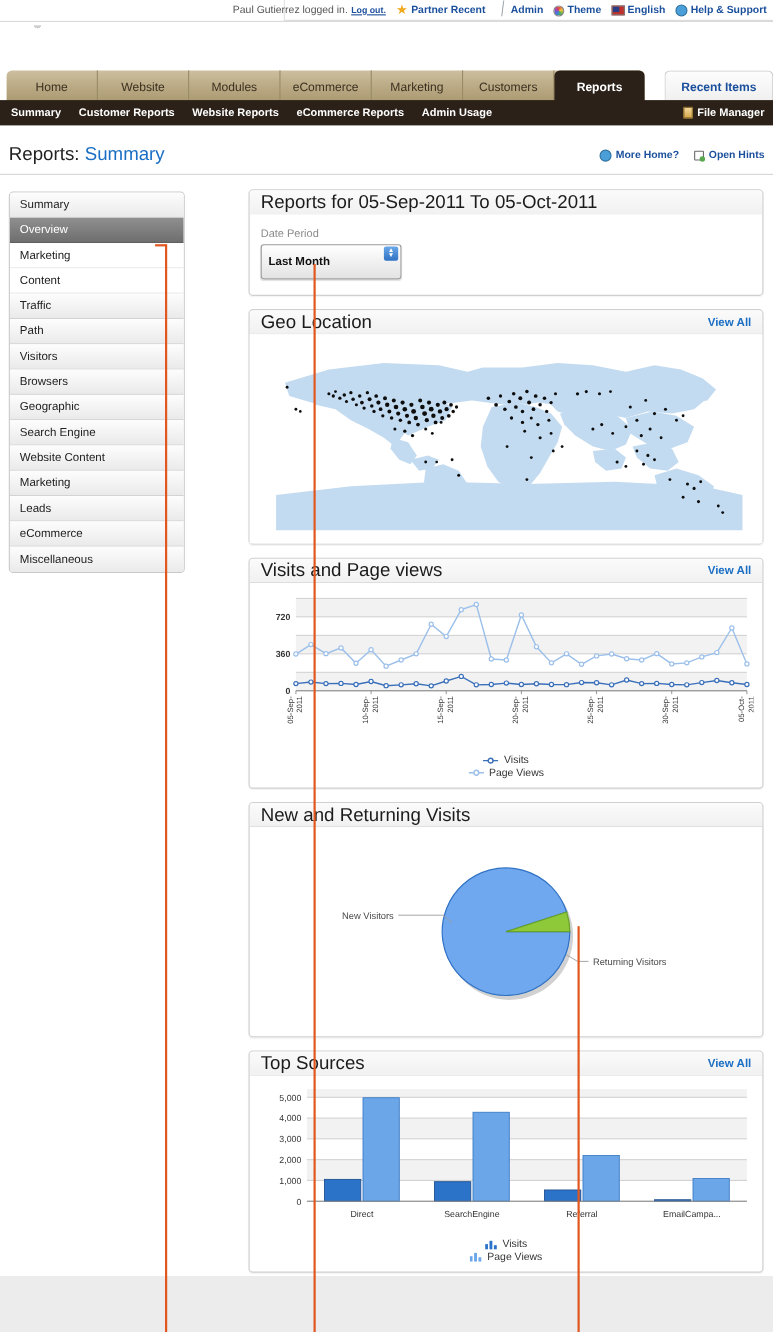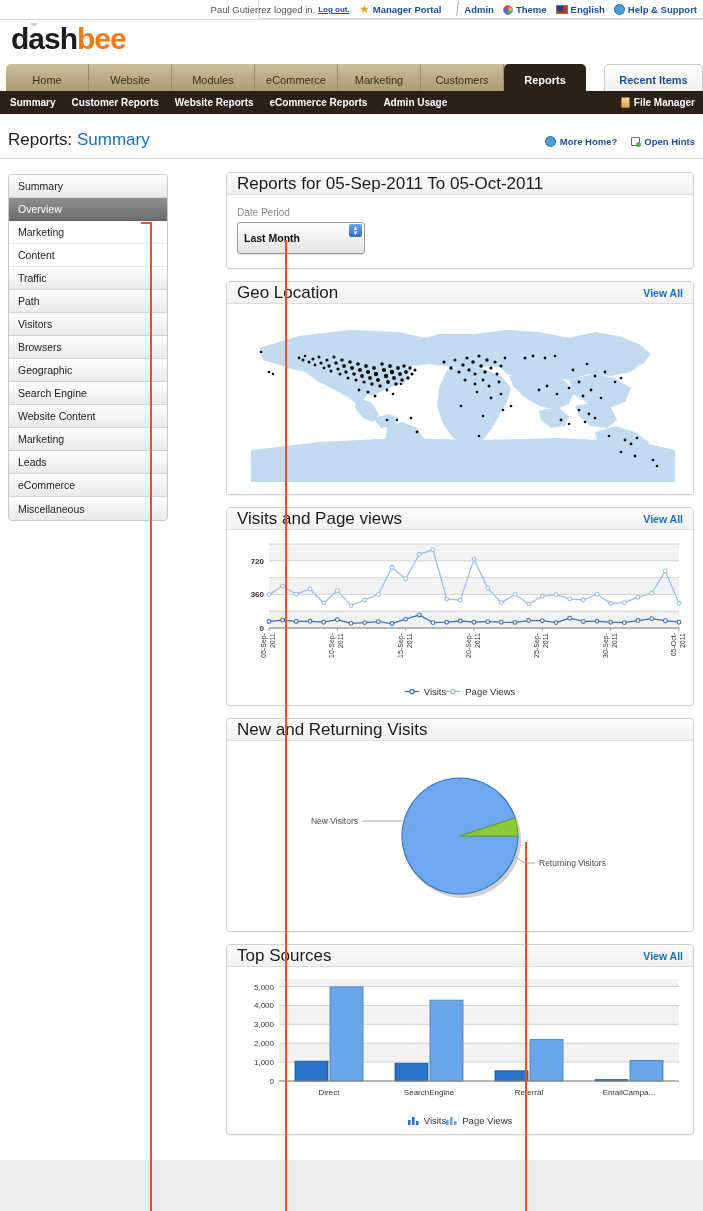--- a/index.html
+++ b/index.html
@@ -191,21 +191,21 @@
   .map-box { height:190px; position:relative; background:#fff; }
   .map-svg { position:absolute; left:12px; top:6px; }
 
   
   .chart-area { position:relative; }
   svg { display:block; }
   .axis-text { font-family:"Liberation Sans", sans-serif; font-size:8px; fill:#333; }
   .tick-text { font-family:"Liberation Sans", sans-serif; font-size:7px; fill:#333; }
   .legend-row {
     display:flex; justify-content:center; align-items:center;
-    margin-top:2px; font-size:9.5px; color:#333;
+    margin-top:2px; font-size:9.5px; color:#333;flex-direction:column;
   }
   .leg-item { display:flex; align-items:center; gap:5px; }
   .leg-line-mark { width:14px; height:7px; }
   .leg-bar-mark { width:11px; height:9px; }
 
   
   .pie-wrap { height:190px; position:relative; }
   .pie-label { font-family:"Liberation Sans", sans-serif; font-size:8.5px; fill:#4a4a4a; }
 
   
@@ -221,43 +221,40 @@
   <div class="texture"></div>
 
   <div class="utilbar">
     <div class="frame"></div>
     <div class="util-item">
       <span class="util-text">Paul Gutierrez logged in.</span>
       <a class="util-logout" href="#">Log out.</a>
     </div>
     <div class="util-item">
       <span class="ico ico-star">★</span>
-      <span class="util-link">Manager Portal</span>
+      <span class="util-link">Partner Recent</span>
     </div>
     <div class="util-item">
       <span class="ico ico-admin">╱</span>
       <span class="util-link">Admin</span>
     </div>
     <div class="util-item">
       <span class="ico-theme"></span>
       <span class="util-link">Theme</span>
     </div>
     <div class="util-item">
       <span class="ico-flag"></span>
       <span class="util-link">English</span>
     </div>
     <div class="util-item">
       <span class="ico-help"></span>
       <span class="util-link">Help &amp; Support</span>
     </div>
   </div>
 
-  <div class="logo">
-    <span class="dash">dash</span><span class="bee">bee</span>
-  </div>
 
   <div class="tabstrip">
     <div class="tabs-bg"></div>
     <div class="tab" style="left:6px;width:83px;">Home</div>
     <div class="tab" style="left:89px;width:83px;">Website</div>
     <div class="tab" style="left:172px;width:83px;">Modules</div>
     <div class="tab" style="left:255px;width:83px;">eCommerce</div>
     <div class="tab" style="left:338px;width:83px;">Marketing</div>
     <div class="tab" style="left:421px;width:83px;">Customers</div>
     <div class="tab active" style="left:504px;width:82px;">Reports</div>

